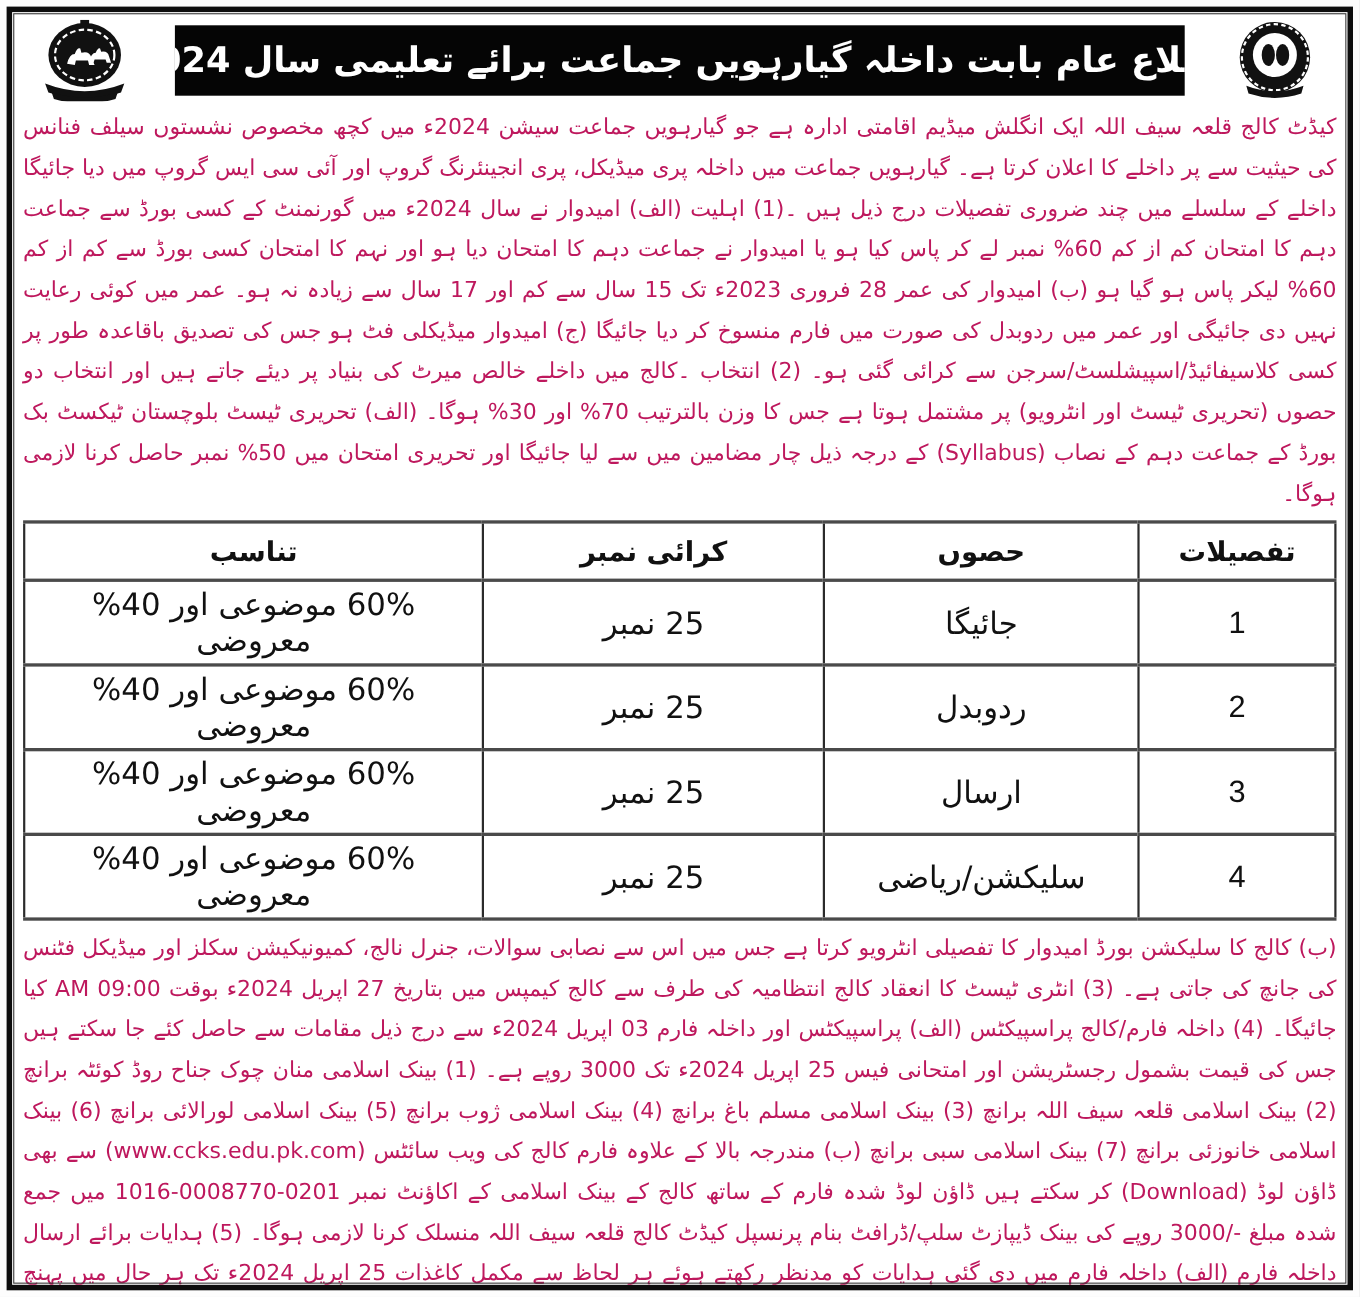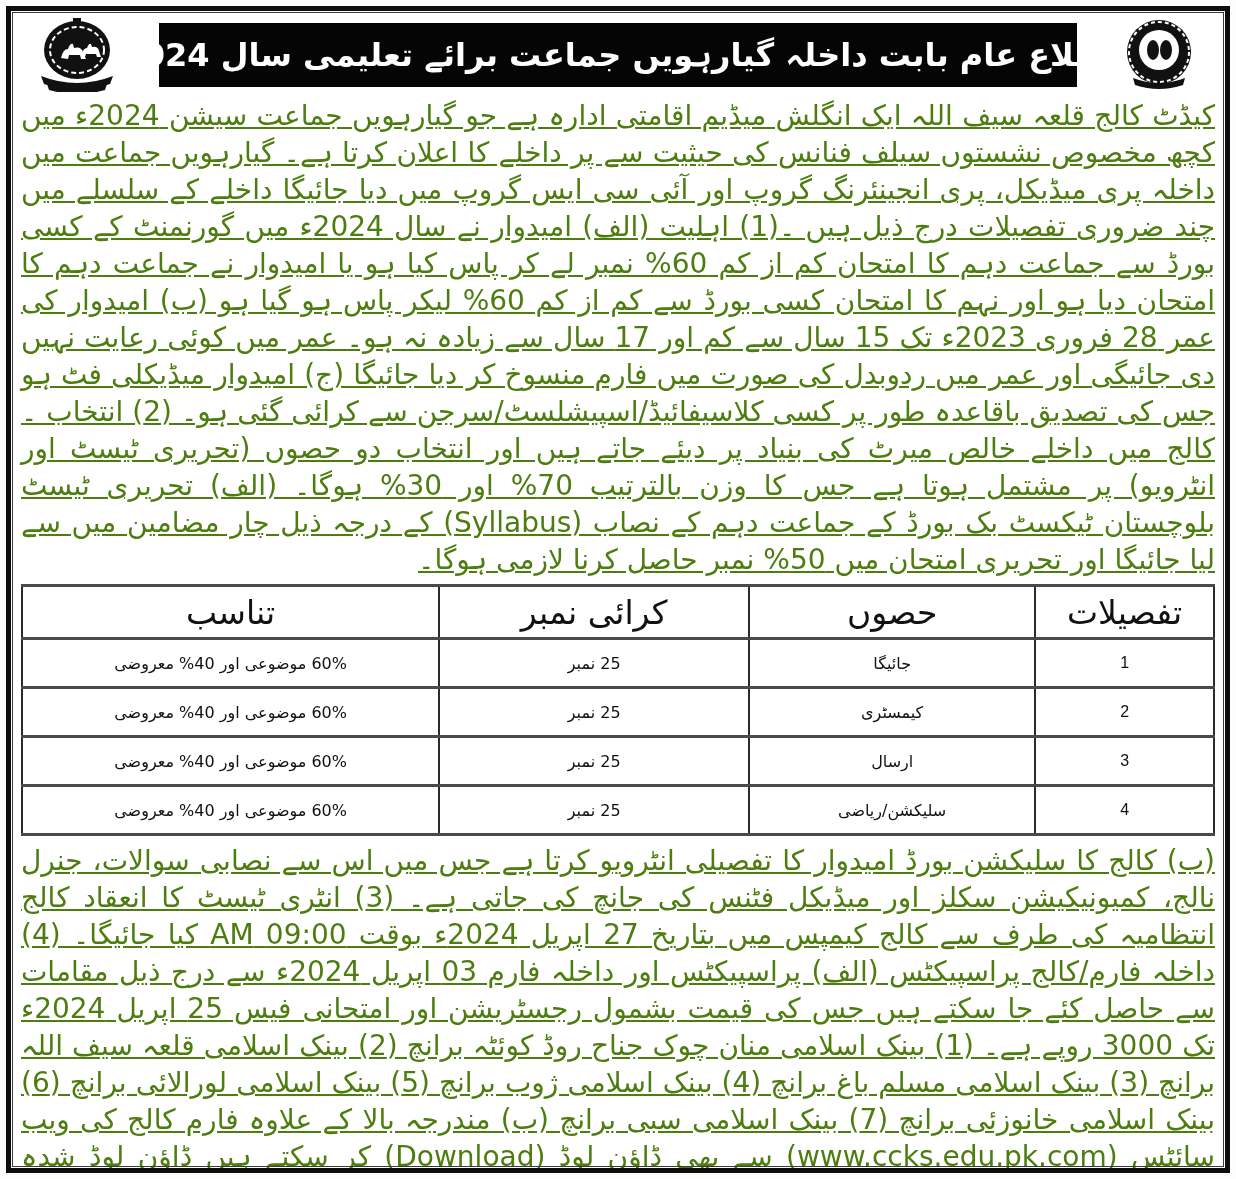--- a/index.html
+++ b/index.html
@@ -16,35 +16,35 @@
   
   .header{display:flex;align-items:center;height:76px;flex:0 0 auto;}
   .crest{flex:0 0 112px;height:74px;display:flex;align-items:center;justify-content:center;}
   .banner{
     flex:1;height:64px;margin:0 26px;background:#050505;color:#fff;
     display:flex;align-items:center;justify-content:center;
     font-weight:bold;font-size:32px;direction:rtl;white-space:nowrap;overflow:hidden;
   }
   
   .para{
-    direction:rtl;text-align:justify;font-size:28px;line-height:37px;
-    color:#4d7c0f;letter-spacing:0;text-decoration:underline;
+    direction:rtl;text-align:justify;font-size:20px;line-height:37px;
+    color:#be185d;letter-spacing:0;
   }
   .para1{margin-top:4px;}
   
   table.subjects{
     width:100%;border-collapse:collapse;margin:6px 0 6px 0;
     direction:rtl;table-layout:fixed;
   }
   table.subjects th,table.subjects td{
     border:2px solid #2b2b2b;border-top:3px solid #4a4a4a;border-bottom:3px solid #4a4a4a;
     text-align:center;vertical-align:middle;padding:4px 6px;
   }
-  table.subjects th{font-size:33px;font-weight:normal;height:42px;}
-  table.subjects td{font-size:16px;height:38px;}
+  table.subjects th{font-size:25px;font-weight:bold;height:42px;}
+  table.subjects td{font-size:28px;height:38px;}
   td.sr{font-family:"Liberation Sans",sans-serif;font-size:26px;}
 </style>
 </head>
 <body>
 
 <div class="sheet">
   <div class="frame">
 
     <div class="header">
       <div class="crest">
@@ -92,21 +92,21 @@
       </thead>
       <tbody>
         <tr>
           <td class="sr">1</td>
           <td>جائیگا</td>
           <td>25 نمبر</td>
           <td>60% موضوعی اور 40% معروضی</td>
         </tr>
         <tr>
           <td class="sr">2</td>
-          <td>کیمسٹری</td>
+          <td>ردوبدل</td>
           <td>25 نمبر</td>
           <td>60% موضوعی اور 40% معروضی</td>
         </tr>
         <tr>
           <td class="sr">3</td>
           <td>ارسال</td>
           <td>25 نمبر</td>
           <td>60% موضوعی اور 40% معروضی</td>
         </tr>
         <tr>

